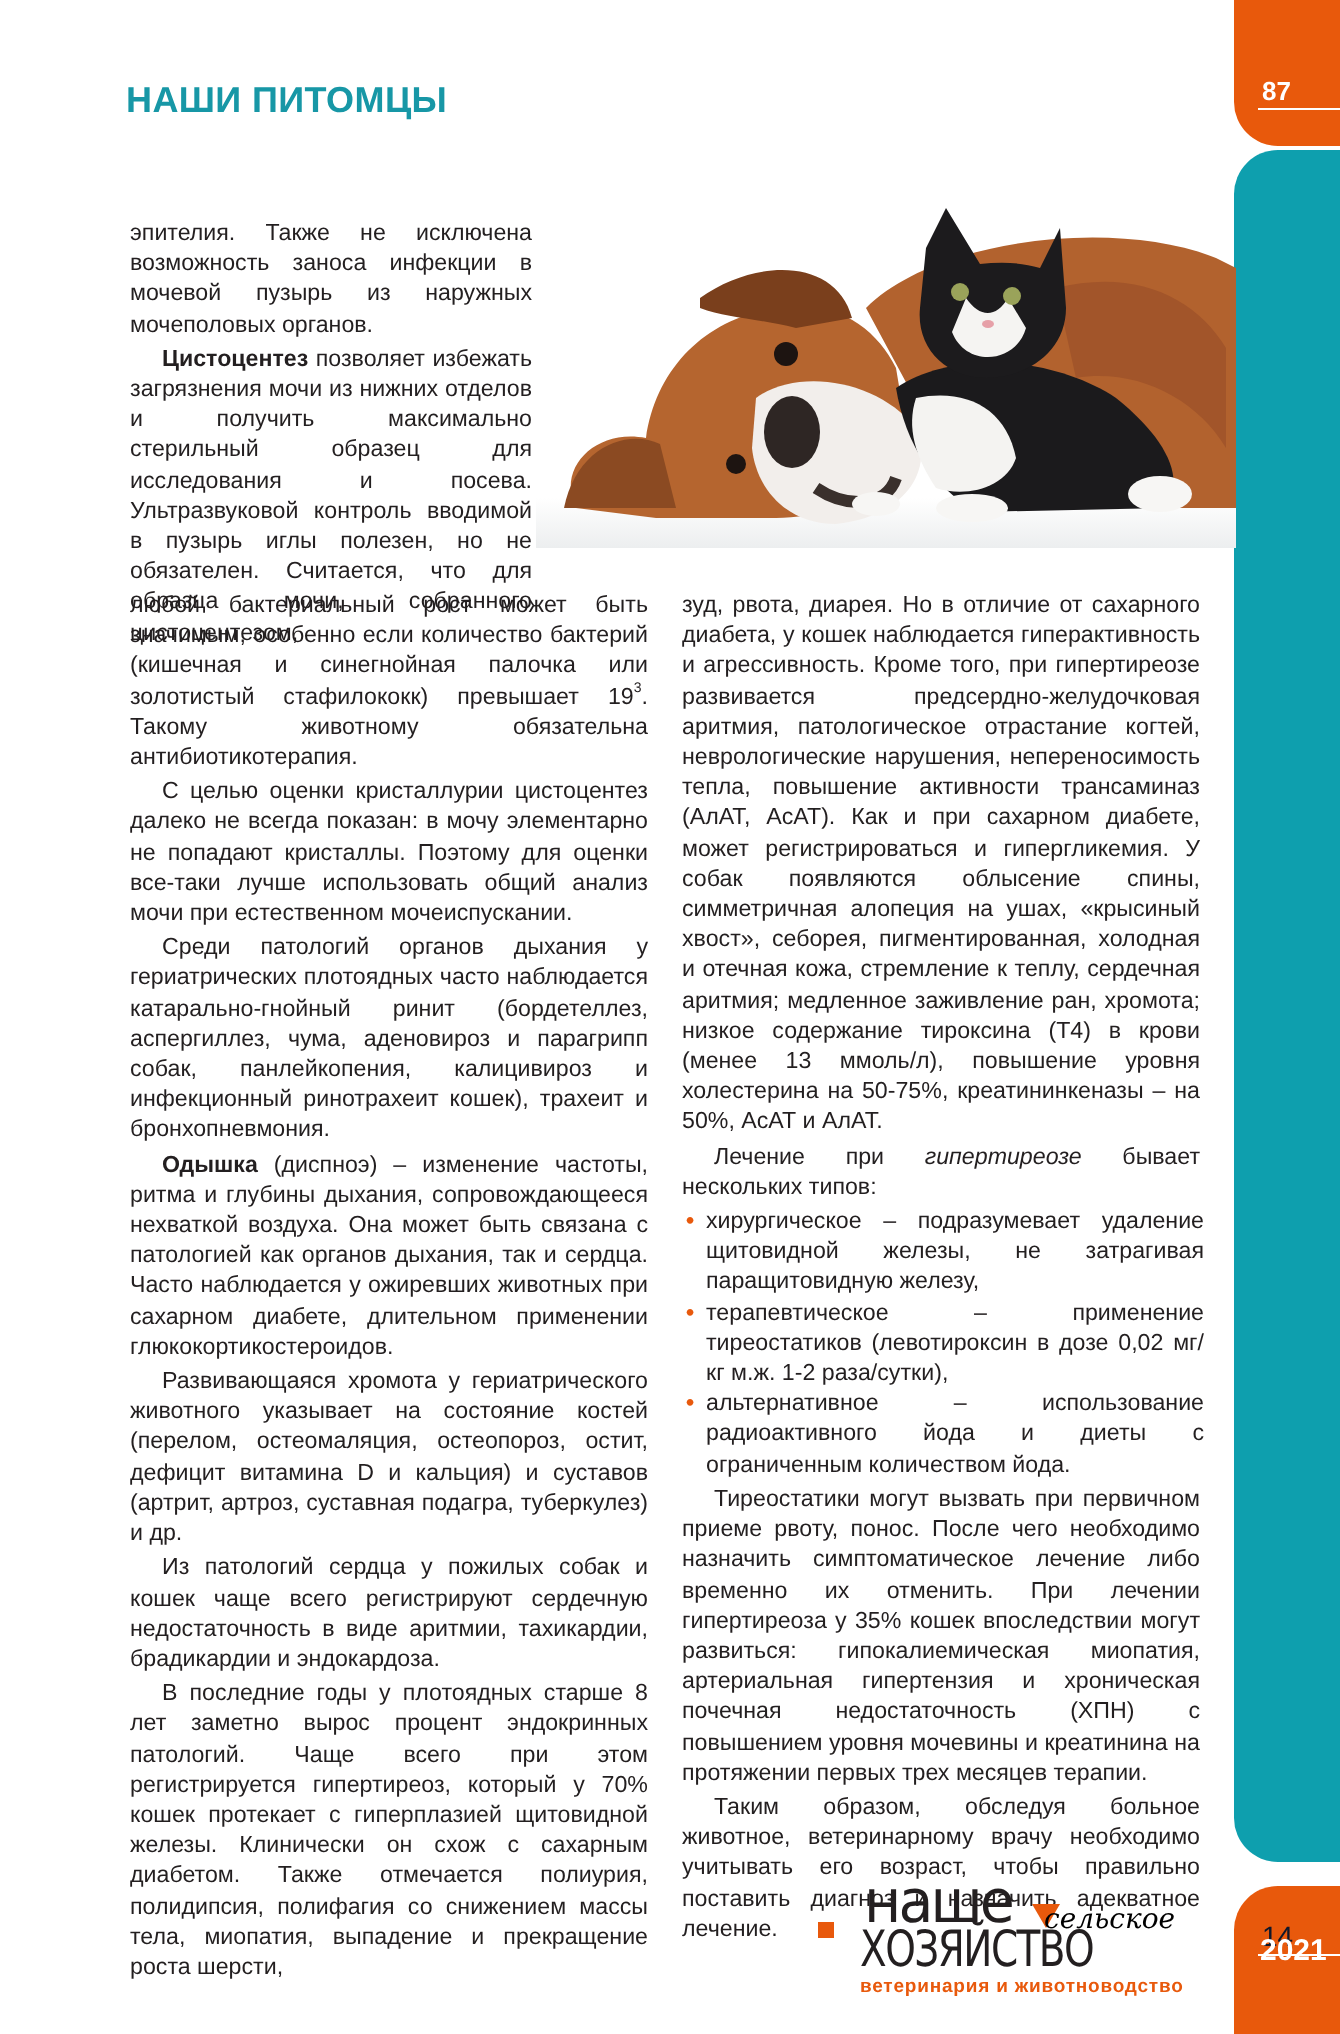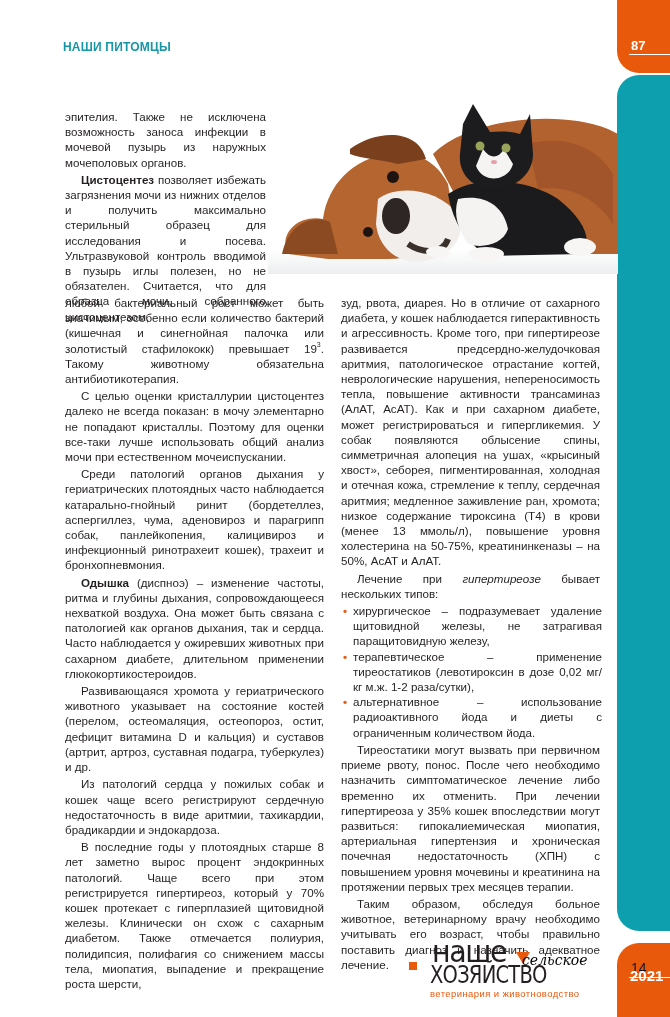--- a/index.html
+++ b/index.html
@@ -1,18 +1,18 @@
 <!DOCTYPE html>
 <html><head>
 <meta charset="utf-8">
 <style>
   html, body { margin:0; padding:0; }
   body { width:670px; height:1017px; position:relative; background:#ffffff; overflow:hidden;
          font-family:"Liberation Sans", sans-serif; color:#231f20; }
-  .section-title { position:absolute; left:63px; top:40px; font-size:12px; font-weight:bold; color:#1797a6; letter-spacing:0.2px; }
+  .section-title { position:absolute; left:63px; top:40px; font-size:18px; font-weight:bold; color:#1797a6; letter-spacing:0.2px; }
   .tab-top { position:absolute; left:617px; top:0; width:60px; height:73px; background:#e8590c; border-bottom-left-radius:22px; }
   .tab-top .pnum { position:absolute; left:14px; top:38px; color:#ffffff; font-weight:bold; font-size:13px; }
   .tab-top .uline { position:absolute; left:12px; top:54px; width:50px; height:1px; background:#fff; }
   .tab-teal { position:absolute; left:617px; top:75px; width:60px; height:856px; background:#0e9fae; border-top-left-radius:22px; border-bottom-left-radius:22px; }
   .tab-bottom { position:absolute; left:617px; top:943px; width:60px; height:80px; background:#e8590c; border-top-left-radius:22px; }
   .tab-bottom .issue { position:absolute; left:14px; top:17px; color:#0f172a; font-weight:normal; font-size:14px; }
   .tab-bottom .uline { position:absolute; left:12px; top:34px; width:50px; height:1px; background:#fff; }
   .tab-bottom .year { position:absolute; left:13px; top:24px; color:#fff; font-weight:bold; font-size:15px; }
 
   .photo { position:absolute; left:268px; top:104px; width:350px; height:170px; }
@@ -28,21 +28,21 @@
   sup { font-size:7px; vertical-align:top; line-height:8px; }
   .bullets { list-style:none; margin:0; padding:0; }
   .bullets li { position:relative; padding-left:14px; }
   .bullets li .dot { position:absolute; left:4px; top:0; color:#e8590c; font-weight:bold; }
   .endmark { display:inline-block; width:8px; height:8px; background:#e8590c; margin-left:20px; vertical-align:middle; }
 
   .logo { position:absolute; left:430px; top:942px; width:175px; height:60px; }
   .logo .l1 { position:absolute; left:2px; top:-4px; font-family:"DejaVu Sans", sans-serif; font-size:30px; letter-spacing:-1.5px; color:#231f20; line-height:28px; transform:scaleX(0.95); transform-origin:left; }
   .logo .l2 { position:absolute; left:0; top:20px; font-family:"DejaVu Sans", sans-serif; font-size:25px; font-weight:normal; letter-spacing:-1px; color:#231f20; line-height:26px; transform:scaleX(0.78); transform-origin:left; }
   .logo .sub1 { position:absolute; left:92px; top:10px; font-family:"DejaVu Serif", serif; font-style:italic; font-size:14px; color:#000000; }
-  .logo .sub2 { position:absolute; left:0; top:46px; font-size:9.5px; font-weight:normal; color:#e8590c; letter-spacing:0.4px; }
+  .logo .sub2 { position:absolute; left:0; top:46px; font-size:9.5px; font-weight:bold; color:#e8590c; letter-spacing:0.4px; }
   .logo .tri { position:absolute; left:86px; top:10px; width:0; height:0; border-left:7px solid transparent; border-right:7px solid transparent; border-top:12px solid #e8590c; }
 </style>
 </head>
 <body>
 
 <div class="section-title">НАШИ ПИТОМЦЫ</div>
 
 <div class="tab-top">
   <span class="pnum">87</span>
   <span class="uline"></span>

